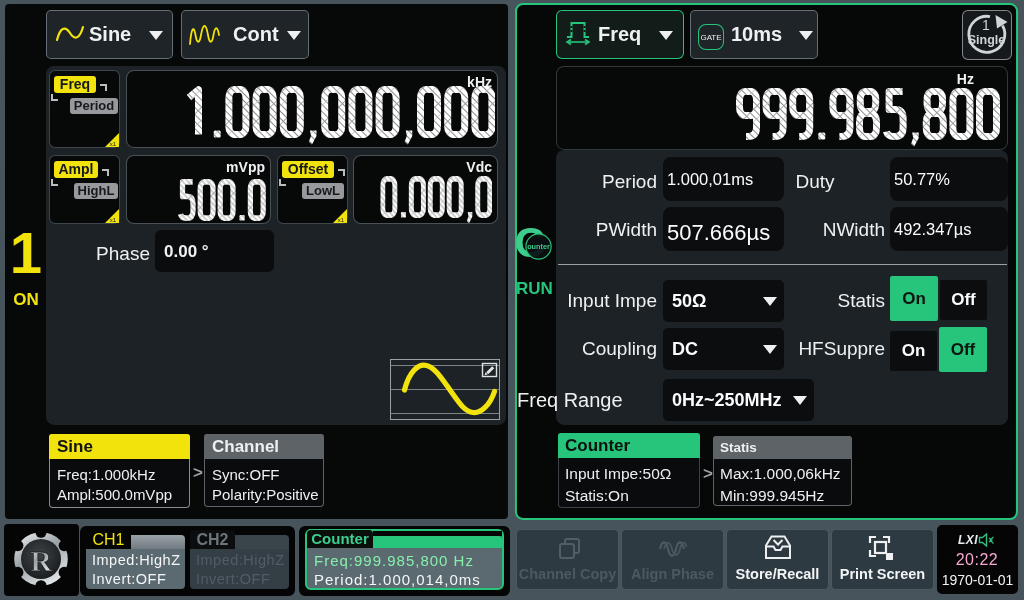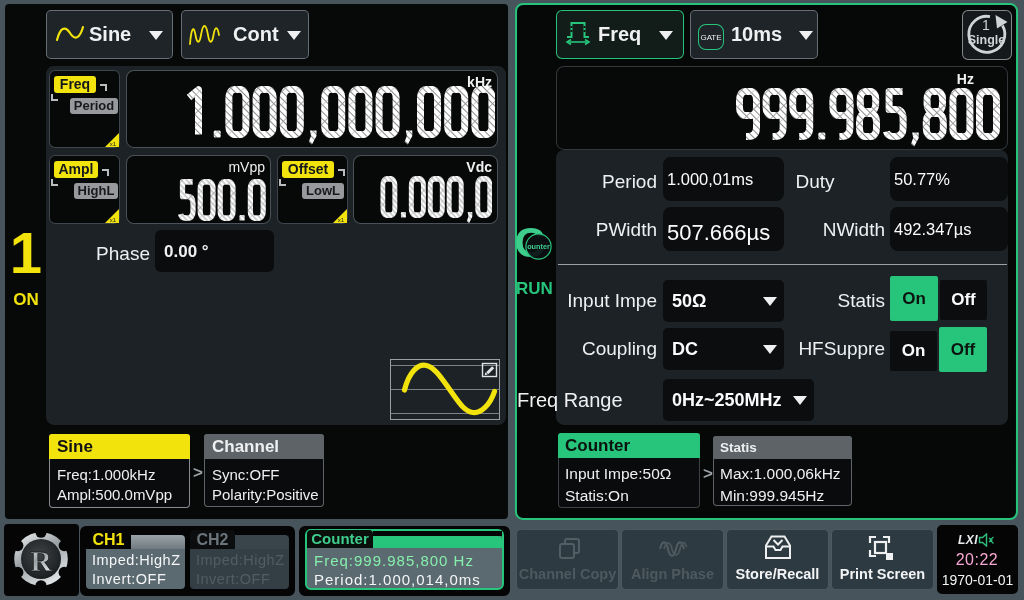--- a/index.html
+++ b/index.html
@@ -86,21 +86,21 @@
 <div style="position:absolute;left:49px;top:155px;width:71px;height:69px;background:#070808;border:1px solid #3e464c;border-radius:6px"></div>
 <div style="position:absolute;left:54px;top:161px;width:44px;height:17px;background:#f2e30d;border-radius:3px;color:#15181b;font-size:14px;font-weight:bold;text-align:center;line-height:17px">Ampl</div>
 <div style="position:absolute;left:102px;top:169px;width:7px;height:7px;border-top:2px solid #b9bdc0;border-right:2px solid #b9bdc0"></div>
 <div style="position:absolute;left:51px;top:179px;width:7px;height:7px;border-left:2px solid #b9bdc0;border-bottom:2px solid #b9bdc0"></div>
 <div style="position:absolute;left:74px;top:183px;width:44px;height:16px;background:#97999c;border-radius:3px;color:#17191c;font-size:13px;font-weight:bold;text-align:center;line-height:16px">HighL</div>
 <svg style="position:absolute;left:105px;top:209px" width="14" height="14">
     <polygon points="0,14 14,14 14,0" fill="#f2e30d"></polygon>
     <text x="8" y="12.5" font-size="6" fill="#222" text-anchor="middle" font-family="Liberation Sans">x1</text>
   </svg>
 <div style="position:absolute;left:126px;top:155px;width:145px;height:69px;background:#070808;border:1px solid #4a5257;border-radius:8px"></div>
-<div style="position:absolute;left:219px;top:159px;width:46px;text-align:right;color:#eef0f1;font-size:14px;font-weight:normal">mVpp</div>
+<div style="position:absolute;left:219px;top:159px;width:46px;text-align:right;color:#eef0f1;font-size:14px;font-weight:bold">mVpp</div>
 <svg style="position:absolute;left:171.2px;top:178.8px;transform:scaleX(0.93);transform-origin:100% 50%" width="94.8" height="50.1" viewBox="0 0 117.40 62.0">
     <use href="#g5" x="0.00" y="0"></use>
     <use href="#g0" x="26.60" y="0"></use>
     <use href="#g0" x="53.20" y="0"></use>
     <use href="#gdot" x="79.80" y="0"></use>
     <use href="#g0" x="93.40" y="0"></use>
   </svg>
 <div style="position:absolute;left:277px;top:155px;width:71px;height:69px;background:#070808;border:1px solid #3e464c;border-radius:6px"></div>
 <div style="position:absolute;left:282px;top:161px;width:52px;height:17px;background:#f2e30d;border-radius:3px;color:#15181b;font-size:14px;font-weight:bold;text-align:center;line-height:17px">Offset</div>
 <div style="position:absolute;left:338px;top:169px;width:7px;height:7px;border-top:2px solid #b9bdc0;border-right:2px solid #b9bdc0"></div>
@@ -256,21 +256,21 @@
 <circle cx="33.0" cy="6.2" r="5.6" fill="#050505"></circle>
     <circle cx="9.8" cy="19.6" r="5.6" fill="#050505"></circle>
     <circle cx="9.8" cy="46.4" r="5.6" fill="#050505"></circle>
     <circle cx="33.0" cy="59.8" r="5.6" fill="#050505"></circle>
     <circle cx="56.2" cy="46.4" r="5.6" fill="#050505"></circle>
     <circle cx="56.2" cy="19.6" r="5.6" fill="#050505"></circle>
 <circle cx="33" cy="33" r="20" fill="url(#mg2)"></circle>
 <text x="33" y="44.5" font-size="30" font-weight="bold" fill="url(#mg)" stroke="#1b1d1e" stroke-width="0.8" text-anchor="middle" font-family="Liberation Serif">R</text>
 </svg>
 <div style="position:absolute;left:80px;top:526px;width:215px;height:70px;background:#050505;border-radius:6px"></div>
-<div style="position:absolute;left:86px;top:530px;width:45px;height:19px;background:#050505;border-radius:4px 4px 0 0;color:#f2e30d;font-size:16px;font-weight:bold;text-align:center;line-height:19px">CH1</div>
+<div style="position:absolute;left:86px;top:530px;width:45px;height:19px;background:#050505;border-radius:4px 4px 0 0;color:#f2e30d;font-size:16px;font-weight:normal;text-align:center;line-height:19px">CH1</div>
 <div style="position:absolute;left:131px;top:535px;width:54px;height:14px;background:linear-gradient(#99a2a7,#707a80);border-radius:0 4px 0 0"></div>
 <div style="position:absolute;left:86px;top:549px;width:99px;height:40px;background:#5b6970;border-radius:0 0 4px 4px"></div>
 <div style="position:absolute;left:92px;top:552px;color:#f4f6f7;font-size:14.5px;letter-spacing:0.5px">Imped:HighZ</div>
 <div style="position:absolute;left:92px;top:571px;color:#f4f6f7;font-size:14.5px;letter-spacing:0.5px">Invert:OFF</div>
 <div style="position:absolute;left:190px;top:530px;width:45px;height:19px;background:#0b0d0e;border-radius:4px 4px 0 0;color:#6b757b;font-size:16px;font-weight:bold;text-align:center;line-height:19px">CH2</div>
 <div style="position:absolute;left:235px;top:535px;width:54px;height:14px;background:#3a444b;border-radius:0 4px 0 0"></div>
 <div style="position:absolute;left:190px;top:549px;width:99px;height:40px;background:#343e45;border-radius:0 0 4px 4px"></div>
 <div style="position:absolute;left:196px;top:552px;color:#525c64;font-size:14.5px;letter-spacing:0.5px">Imped:HighZ</div>
 <div style="position:absolute;left:196px;top:571px;color:#525c64;font-size:14.5px;letter-spacing:0.5px">Invert:OFF</div>
 <div style="position:absolute;left:299px;top:526px;width:211px;height:70px;background:#050505;border-radius:6px"></div>

